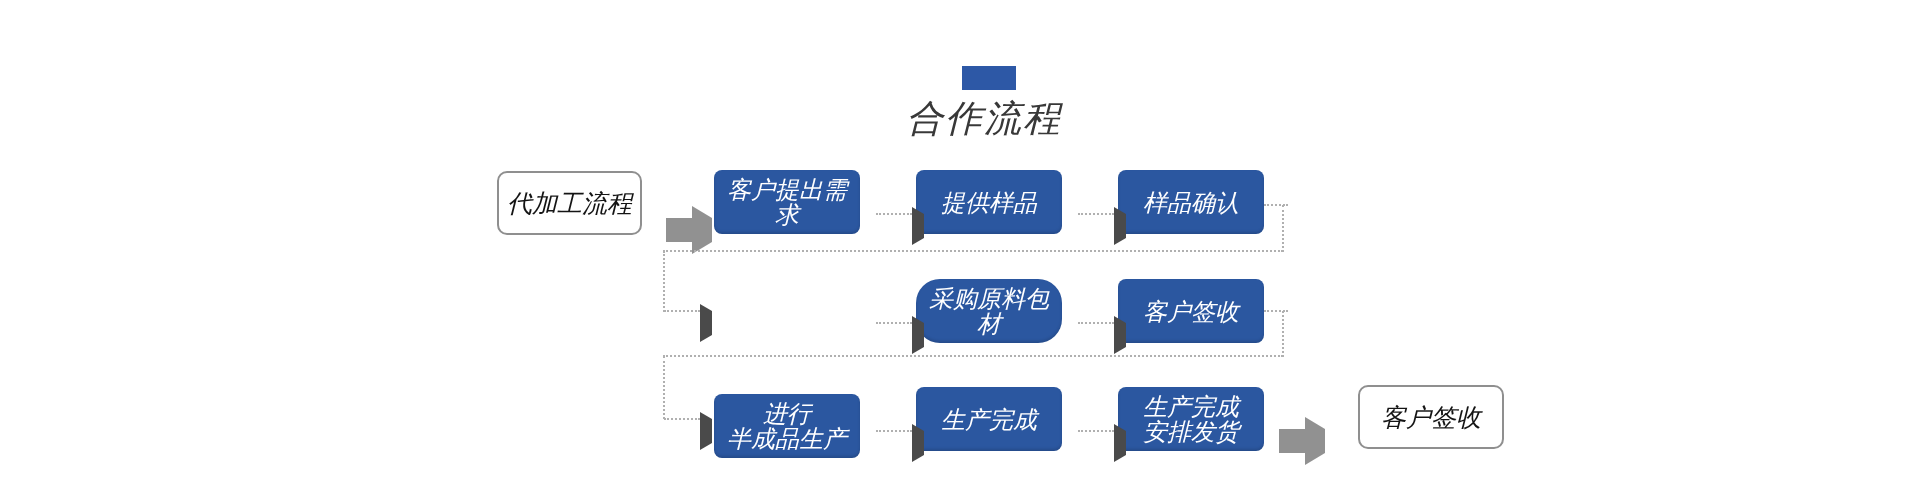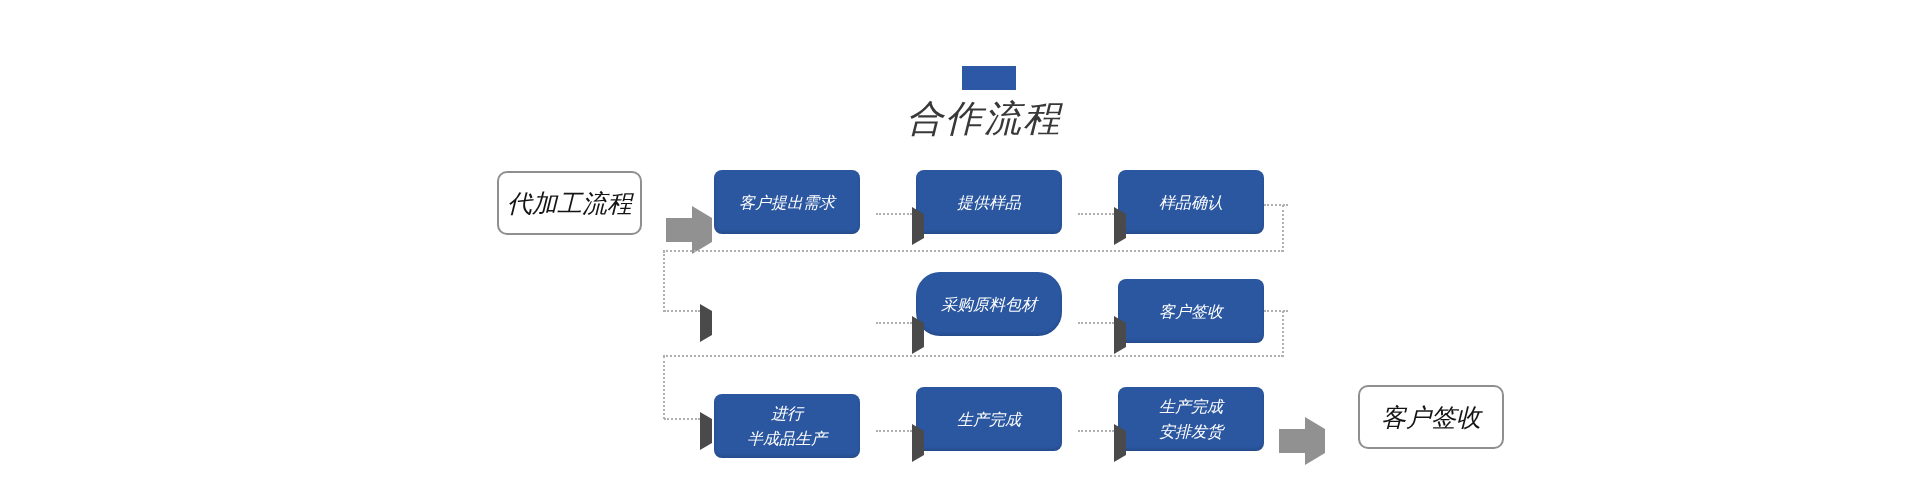--- a/index.html
+++ b/index.html
@@ -22,21 +22,21 @@
     background:var(--accent-blue);
   }
   .title{
     position:absolute;left:0;right:0;top:58px;text-align:center;
     font-size:37px;font-weight:400;letter-spacing:2px;color:var(--title-color);
   }
   .step{
     position:absolute;width:146px;height:64px;
     background:var(--box-blue);color:#ffffff;border-radius:8px;
     display:flex;align-items:center;justify-content:center;text-align:center;
-    font-size:16px;line-height:25px;white-space:pre-line;
+    font-size:24px;line-height:25px;white-space:pre-line;
     box-shadow:inset 0 -2px 3px rgba(0,0,0,.14);
   }
   .wnode{
     position:absolute;background:#ffffff;border:2px solid var(--wnode-border);
     border-radius:10px;display:flex;align-items:center;justify-content:center;
     font-size:25px;color:#141414;white-space:nowrap;
   }
   .big-arrow{position:absolute;display:flex;align-items:center;}
   .big-arrow .shaft{width:26px;height:9px;background:var(--arrow-gray);}
   .big-arrow .head{width:0;height:0;border-top:12px solid transparent;border-bottom:12px solid transparent;border-left:20px solid var(--arrow-gray);}
@@ -79,21 +79,21 @@
 
   <div>
     <div class="dot-h" style="left:1240px;top:180px;width:20px;"></div>
     <div class="dot-v" style="left:1258px;top:181px;height:47px;"></div>
     <div class="dot-h" style="left:639px;top:226px;width:620px;"></div>
     <div class="dot-v" style="left:639px;top:227px;height:61px;"></div>
     <div class="dot-h" style="left:640px;top:286px;width:36px;"></div>
     <div class="tri" style="left:676px;top:280px;"></div>
   </div>
 
-  <div class="step" style="left:892px;top:248px;border-radius:24px;">采购原料包材</div>
+  <div class="step" style="left:892px;top:255px;border-radius:24px;">采购原料包材</div>
   <div class="step" style="left:1094px;top:255px;">客户签收</div>
 
   <div class="dot-arrow" style="left:840px;top:280px;">
     <span class="line"></span>
       <span class="head"></span>
   </div>
   <div class="dot-arrow" style="left:1042px;top:280px;">
     <span class="line"></span>
       <span class="head"></span>
   </div>

